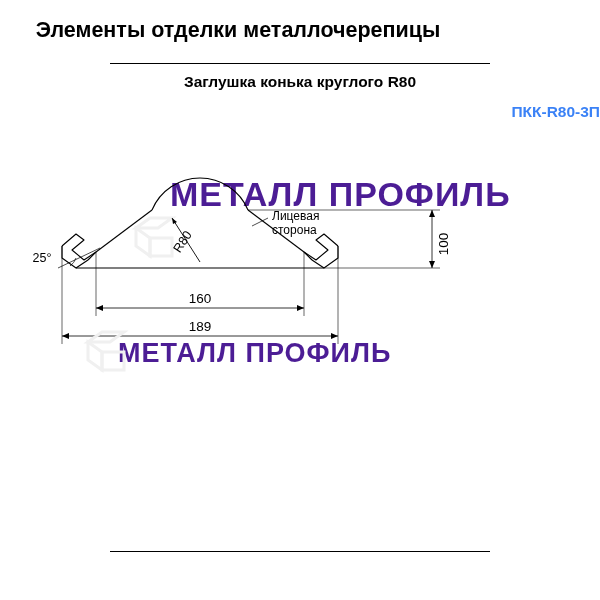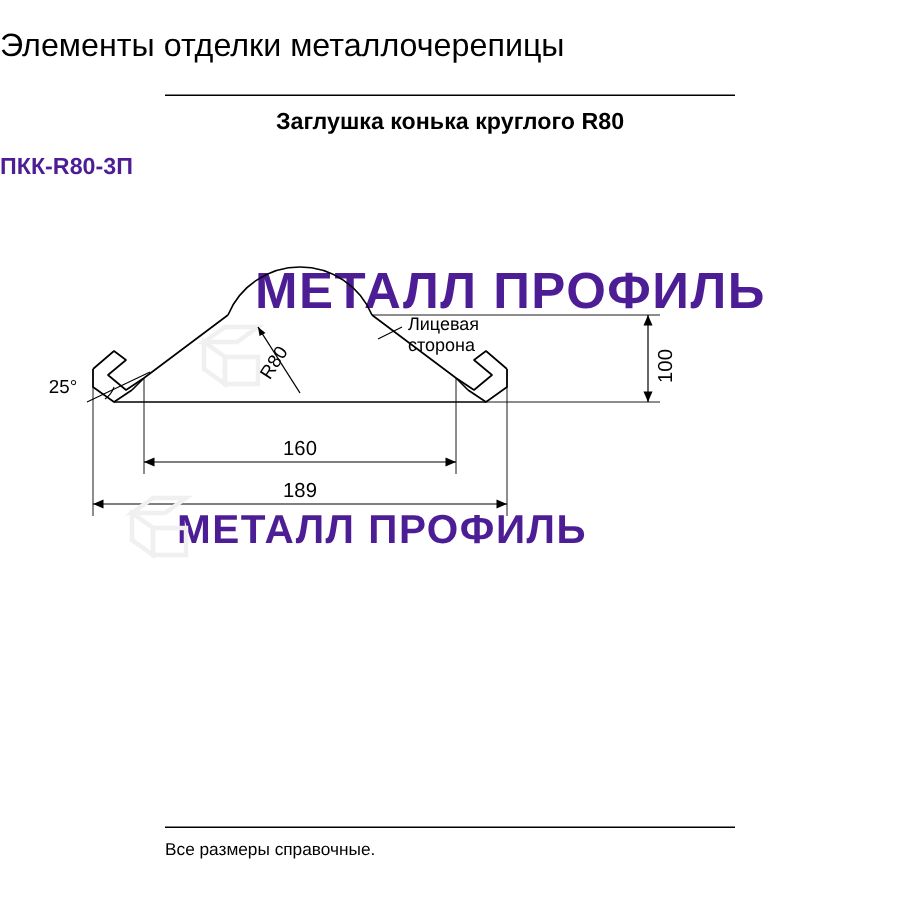--- a/index.html
+++ b/index.html
@@ -19,23 +19,23 @@
     position: absolute;
     left: 0; top: 0;
     width: 600px;
     height: 600px;
   }
   .title {
     position: absolute;
     left: 0;
     top: 18px;
     width: 476px;
-    text-align: left;
+    text-align: center;
     font-size: 21.5px;
-    font-weight: normal;
+    font-weight: bold;
     letter-spacing: 0px;
     color: #000;
   }
   .rule {
     position: absolute;
     left: 110px;
     top: 63px;
     width: 380px;
     height: 1px;
     background: #000000;
@@ -48,24 +48,24 @@
     text-align: center;
     font-size: 15.5px;
     font-weight: bold;
     color: #000;
   }
   .code {
     position: absolute;
     left: 0;
     top: 103px;
     width: 600px;
-    text-align: left;
+    text-align: right;
     font-size: 15.5px;
     font-weight: bold;
-    color: #4c1d95;
+    color: #3b82f6;
   }
   .drawing {
     position: absolute;
     left: 0;
     top: 140px;
     width: 600px;
     height: 260px;
   }
   .footer-rule {
     position: absolute;
@@ -212,14 +212,13 @@
 
       <g fill="none" stroke="#f0f0f0" stroke-width="3">
         <path d="M88 202 l14 -10 l22 0 l-14 10 z"></path>
         <path d="M88 202 l0 18 l14 10 l0 -18 z"></path>
         <path d="M102 212 l22 0 l0 18 l-22 0 z"></path>
       </g>
     </svg>
   </div>
 
   <div class="footer-rule"></div>
-  <div class="footer-line-1">Все размеры справочные.</div>
 </div>
 
 </body></html>

